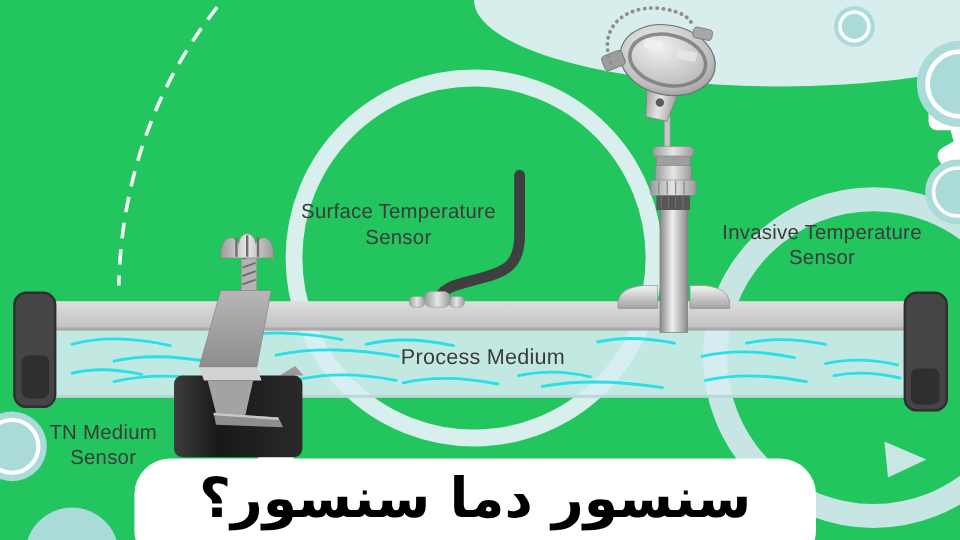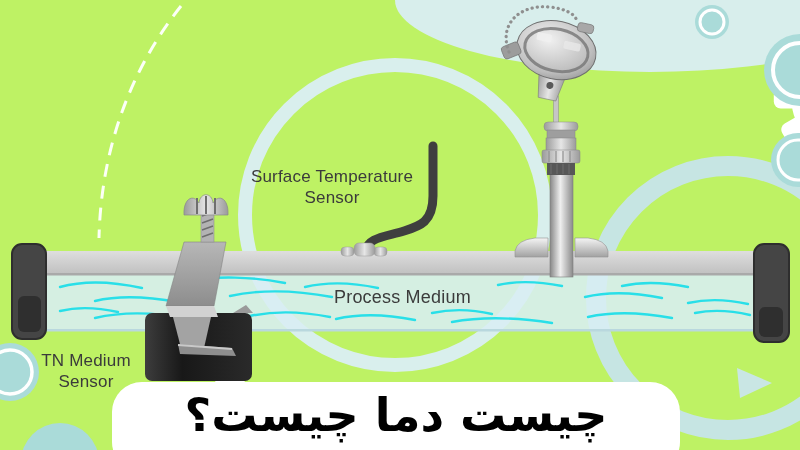--- a/index.html
+++ b/index.html
@@ -1,18 +1,18 @@
 <!DOCTYPE html>
 <html><head>
 <meta charset="utf-8">
 <style>
   html,body{margin:0;padding:0;background:#888;}
   #stage{
     position:relative;width:800px;height:450px;overflow:hidden;
-    background:#bef264;
+    background:#22c55e;
     font-family:"Liberation Sans",sans-serif;
   }
   #stage svg{position:absolute;left:0;top:0;}
   .lbl{
     position:absolute;color:#3b3b3b;font-size:17px;line-height:1.26;
     text-align:center;letter-spacing:.2px;
   }
   .lbl-process{white-space:nowrap;font-size:18px;text-align:center;}
   #title-box{
     position:absolute;left:112px;top:382px;width:568px;height:90px;
@@ -203,22 +203,23 @@
     <g>
       <path d="M433,146 L433,196 C433,222 420,226 404,231 C384,237 367,238 366,251" fill="none" stroke="#3f3f3f" stroke-width="9" stroke-linecap="round"></path>
       <rect x="341" y="247" width="13" height="9" rx="4" fill="url(#metalH)" stroke="#999" stroke-width="0.5"></rect>
       <rect x="374" y="247" width="13" height="9" rx="4" fill="url(#metalH)" stroke="#999" stroke-width="0.5"></rect>
       <rect x="354" y="243" width="21" height="13" rx="5" fill="url(#metalH)" stroke="#999" stroke-width="0.5"></rect>
     </g>
   </svg>
 
   <div class="lbl" style="left:232px;top:166px;width:200px;">Surface Temperature Sensor</div>
 
+  <div class="lbl" style="left:579px;top:183px;width:212px;">Invasive Temperature Sensor</div>
 
   <div class="lbl lbl-process" style="left:334px;top:286px;">Process Medium</div>
 
   <div class="lbl" style="left:26px;top:350px;width:120px;">TN Medium Sensor</div>
 
   <div id="title-box">
-    <div id="title-text" dir="rtl" lang="fa">چیست دما چیست؟</div>
+    <div id="title-text" dir="rtl" lang="fa">سنسور دما سنسور؟</div>
   </div>
 
 </div>
 
 </body></html>

